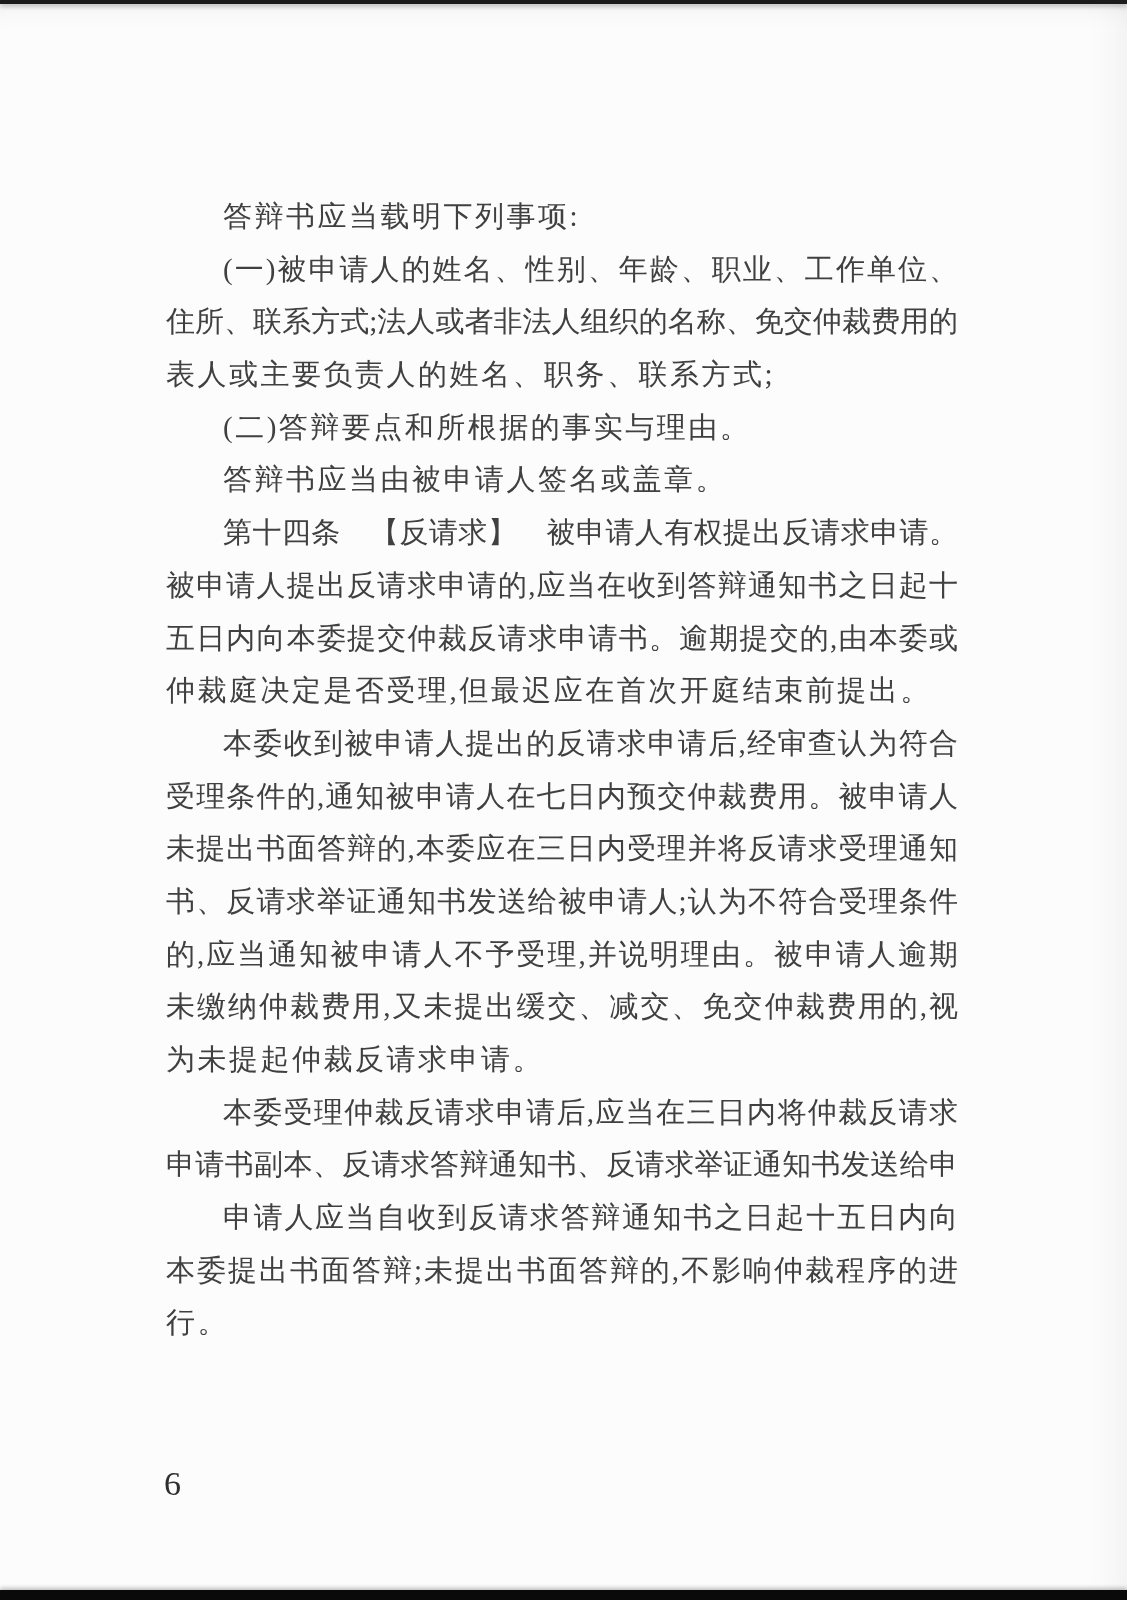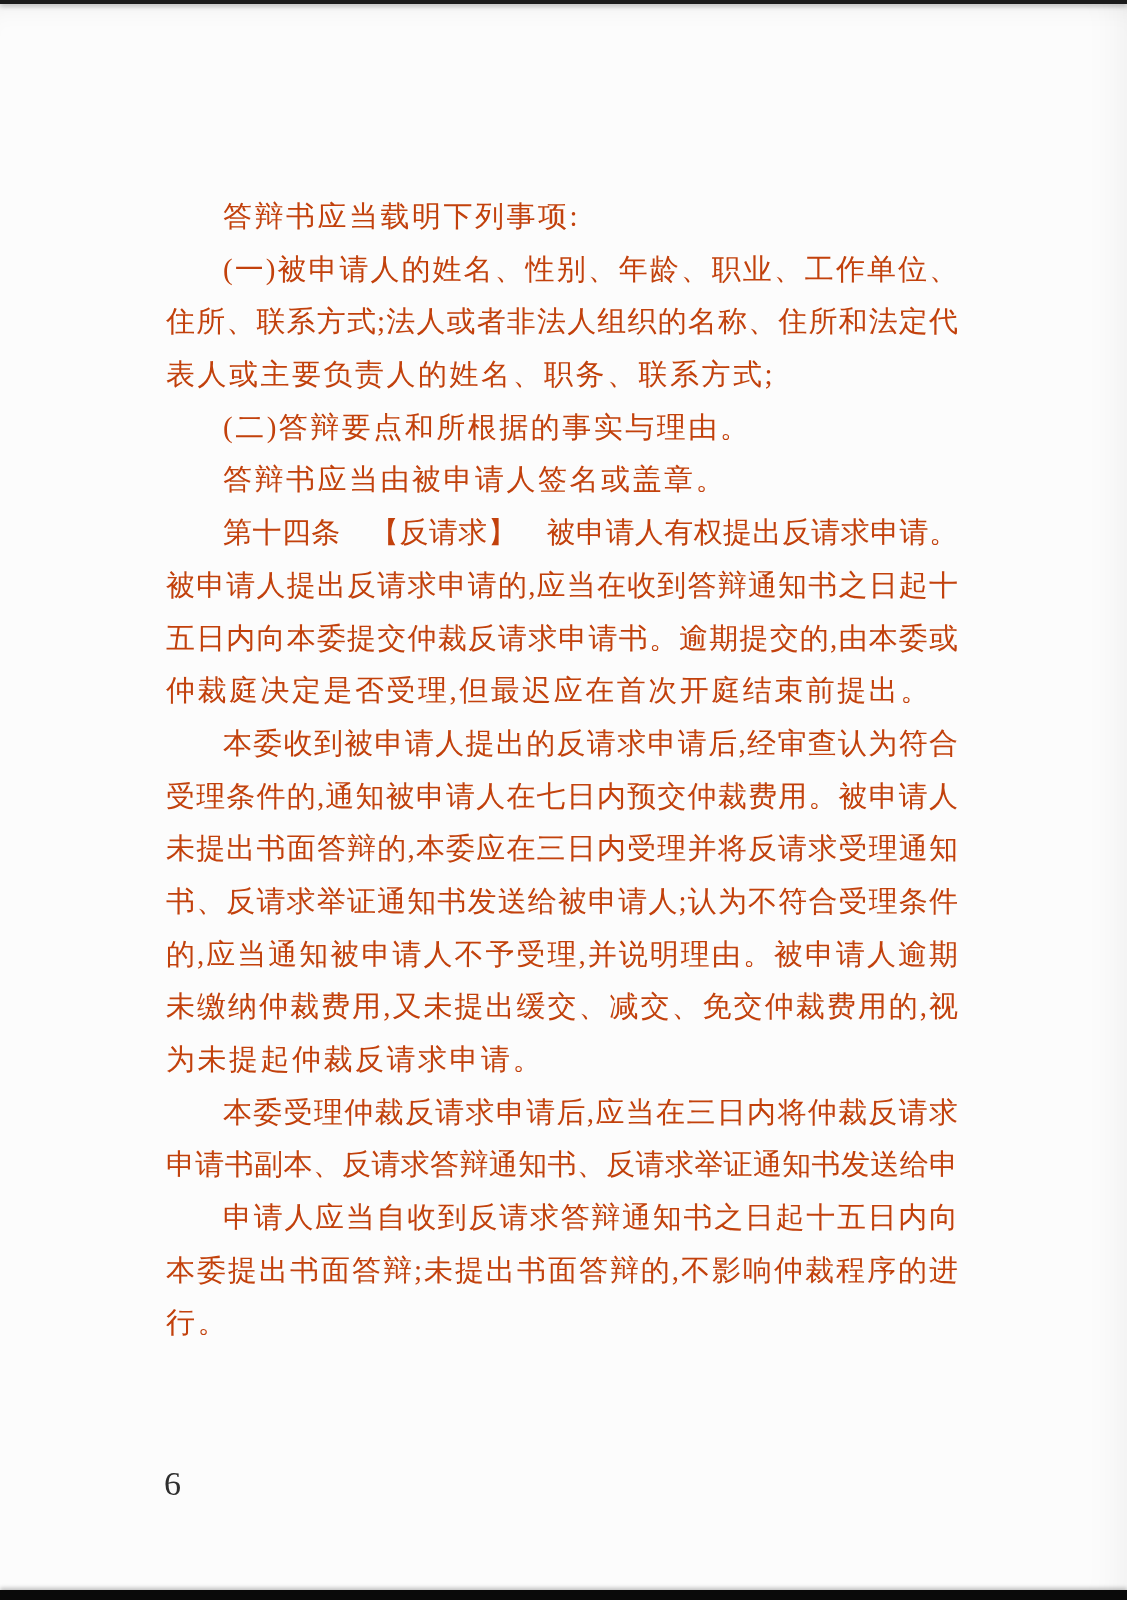--- a/index.html
+++ b/index.html
@@ -60,24 +60,24 @@
     line-height: 48px;
   }
 </style>
 </head>
 <body>
 
 <div class="page" style="background-color: rgb(252, 252, 252);">
 
   <div class="scan-top-edge" style="background-color: rgb(27, 27, 27);"></div>
 
-  <div class="text-block" style="color: #c2410c;">
+  <div class="text-block" style="color: #404040;">
       <div class="line indent">答辩书应当载明下列事项:</div>
       <div class="line indent justify">(一)被申请人的姓名、性别、年龄、职业、工作单位、</div>
-      <div class="line justify">住所、联系方式;法人或者非法人组织的名称、住所和法定代</div>
+      <div class="line justify">住所、联系方式;法人或者非法人组织的名称、免交仲裁费用的</div>
       <div class="line">表人或主要负责人的姓名、职务、联系方式;</div>
       <div class="line indent">(二)答辩要点和所根据的事实与理由。</div>
       <div class="line indent">答辩书应当由被申请人签名或盖章。</div>
       <div class="line indent justify">第十四条　【反请求】　被申请人有权提出反请求申请。</div>
       <div class="line justify">被申请人提出反请求申请的,应当在收到答辩通知书之日起十</div>
       <div class="line justify">五日内向本委提交仲裁反请求申请书。逾期提交的,由本委或</div>
       <div class="line">仲裁庭决定是否受理,但最迟应在首次开庭结束前提出。</div>
       <div class="line indent justify">本委收到被申请人提出的反请求申请后,经审查认为符合</div>
       <div class="line justify">受理条件的,通知被申请人在七日内预交仲裁费用。被申请人</div>
       <div class="line justify">未提出书面答辩的,本委应在三日内受理并将反请求受理通知</div>

